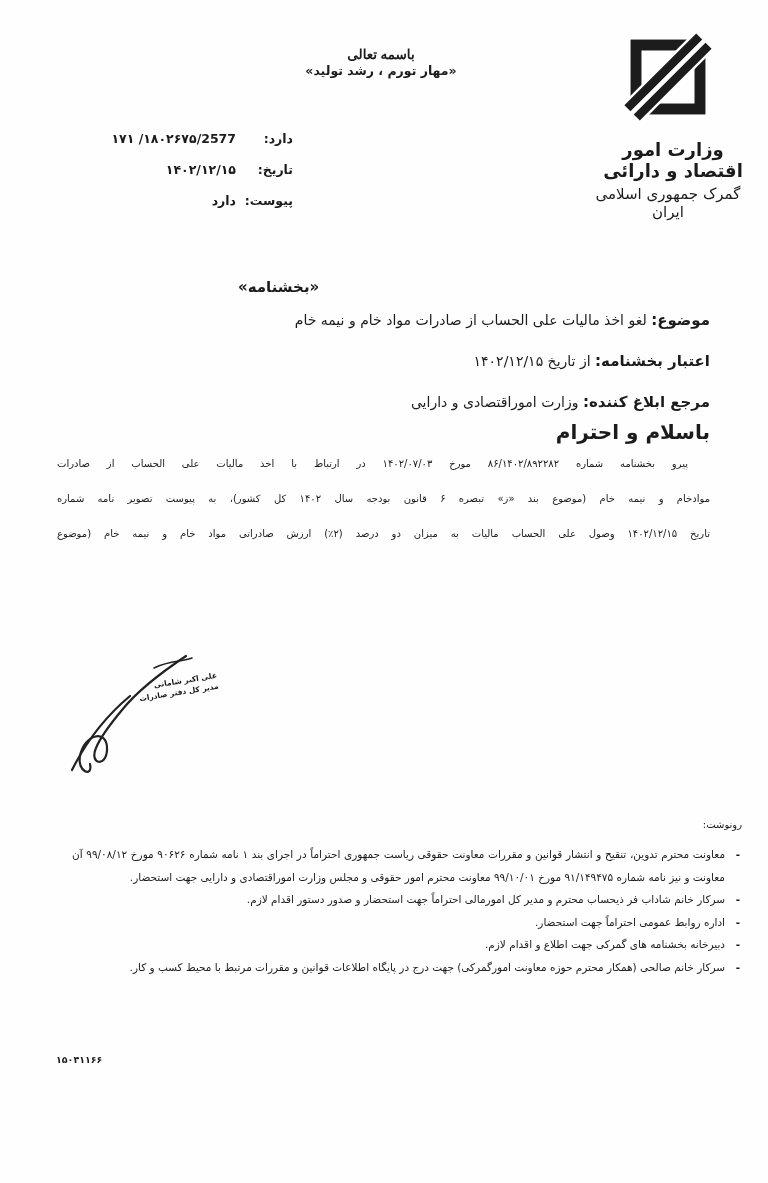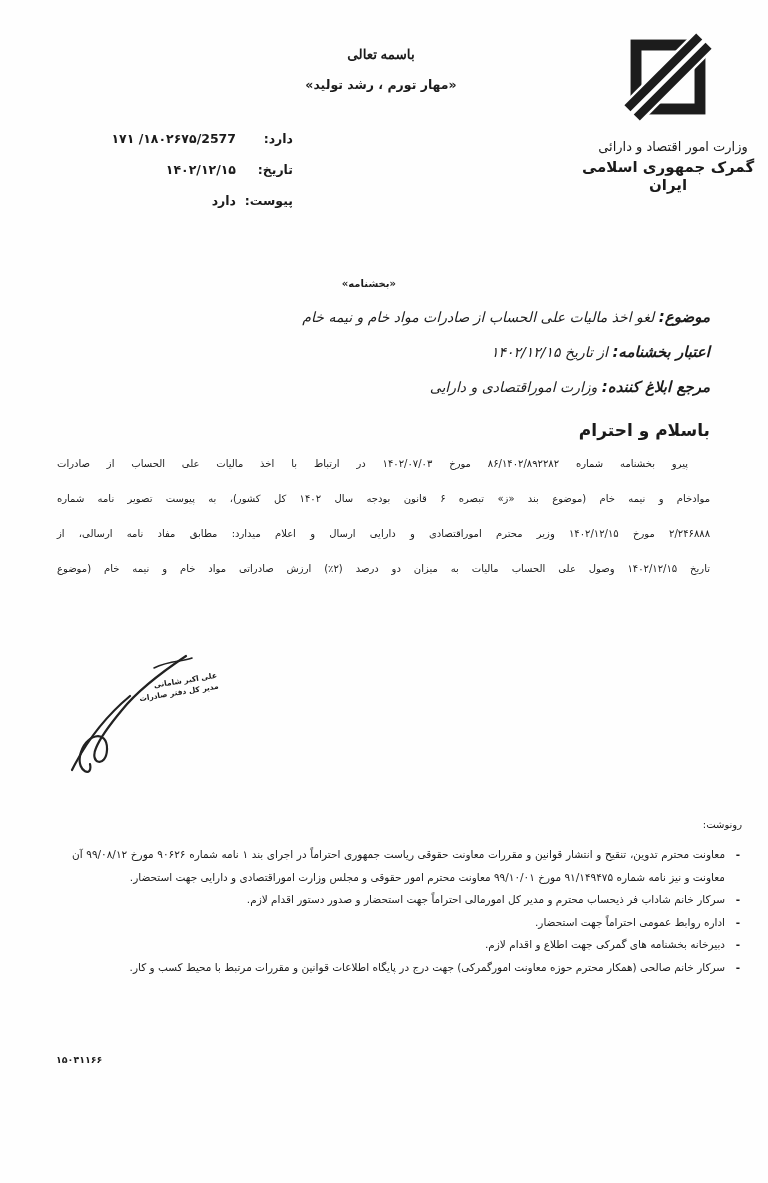--- a/index.html
+++ b/index.html
@@ -2,40 +2,40 @@
 <html lang="fa" dir="rtl"><head>
 <meta charset="utf-8">
 <style>
   html,body{margin:0;padding:0;background:#e9e9e9;}
   .page{position:relative;width:768px;height:1183px;margin:0 auto;background:#fefefe;
         font-family:"DejaVu Sans",sans-serif;color:#1b1b1b;direction:rtl;overflow:hidden;}
 
   
   .logo-block{position:absolute;top:38px;right:12px;width:176px;text-align:center;}
   .logo-block svg{display:block;margin:0 auto 23px auto;}
-  .org1{font-size:13px;font-weight:normal;margin-left:10px;}
-  .org2{font-size:15px;font-weight:bold;margin-top:4px;}
+  .org1{font-size:18px;font-weight:bold;margin-left:10px;}
+  .org2{font-size:15px;font-weight:normal;margin-top:4px;}
   .bismillah-block{position:absolute;top:46px;left:295px;width:172px;text-align:center;}
   .bismillah{font-size:13.5px;font-weight:bold;font-family:Liberation Serif, serif;}
-  .slogan{font-size:12.5px;font-weight:bold;margin-top:14px;}
+  .slogan{font-size:12.5px;font-weight:bold;}
 
   
   .fields-block{position:absolute;top:131px;left:62px;width:231px;}
   .frow{display:flex;gap:11px;align-items:baseline;margin-bottom:16px;}
   .flabel{width:46px;font-size:12.5px;font-weight:bold;flex:none;}
   .fvalue{font-size:12.5px;font-weight:bold;unicode-bidi:isolate;}
 
   
-  .bulletin-title{position:absolute;top:278px;left:238px;width:158px;text-align:right;
-                  font-size:10px;font-weight:bold;}
+  .bulletin-title{position:absolute;top:278px;left:238px;width:158px;text-align:left;
+                  font-size:15px;font-weight:bold;}
   .meta-block{position:absolute;top:306px;right:58px;width:655px;}
-  .meta-line{margin-bottom:13px;font-size:14px;line-height:22px;font-style:italic;}
+  .meta-line{margin-bottom:13px;font-size:14px;line-height:28px;}
   .mlabel{font-weight:bold;font-size:15px;}
 
-  .salutation{position:absolute;top:420px;right:58px;font-size:17px;font-weight:bold;text-align:center;}
+  .salutation{position:absolute;top:420px;right:58px;font-size:20px;font-weight:bold;text-align:center;}
 
   
   .body-text{position:absolute;top:446px;right:58px;width:653px;font-size:10px;}
   .bline{line-height:35px;white-space:nowrap;text-align:justify;text-align-last:justify;}
   .bline.bl-first{padding-right:22px;}
   .bline.bl-last{text-align-last:start;white-space:normal;}
 
   
   .signature-block{position:absolute;top:648px;right:532px;width:210px;height:130px;}
   .sig-scribble{position:absolute;top:0;right:10px;}
@@ -103,21 +103,20 @@
       <span class="mlabel">مرجع ابلاغ کننده:</span>
       <span>وزارت اموراقتصادی و دارایی</span>
     </div>
   </div>
 
   <div class="salutation">باسلام و احترام</div>
 
   <div class="body-text">
     <div class="bline bl-first">پیرو بخشنامه شماره ۸۶/۱۴۰۲/۸۹۲۲۸۲ مورخ ۱۴۰۲/۰۷/۰۳ در ارتباط با اخذ مالیات علی الحساب از صادرات</div>
     <div class="bline">موادخام و نیمه خام (موضوع بند «ز» تبصره ۶ قانون بودجه سال ۱۴۰۲ کل کشور)، به پیوست تصویر نامه شماره</div>
-    <div class="bline">۲/۲۴۶۸۸۸ مورخ ۱۴۰۲/۱۲/۱۵ وزیر محترم اموراقتصادی و دارایی ارسال و اعلام میدارد: مطابق مفاد نامه ارسالی، از</div>
     <div class="bline">تاریخ ۱۴۰۲/۱۲/۱۵ وصول علی الحساب مالیات به میزان دو درصد (۲٪) ارزش صادراتی مواد خام و نیمه خام (موضوع</div>
   </div>
 
   <div class="signature-block">
     <svg class="sig-scribble" width="190" height="130" viewBox="0 0 190 130" aria-hidden="true">
       <g fill="none" stroke="#222" stroke-width="2.2" stroke-linecap="round">
         <path d="M150 8 C 126 24, 102 42, 86 62 C 76 74, 64 90, 60 100 C 53 116, 70 120, 71 102 C 72 80, 48 86, 44 108 C 41 124, 57 130, 54 116"></path>
         <path d="M36 122 C 50 94, 70 68, 94 48"></path>
         <path d="M118 20 C 134 12, 146 14, 156 10" stroke-width="1.6"></path>
       </g>

